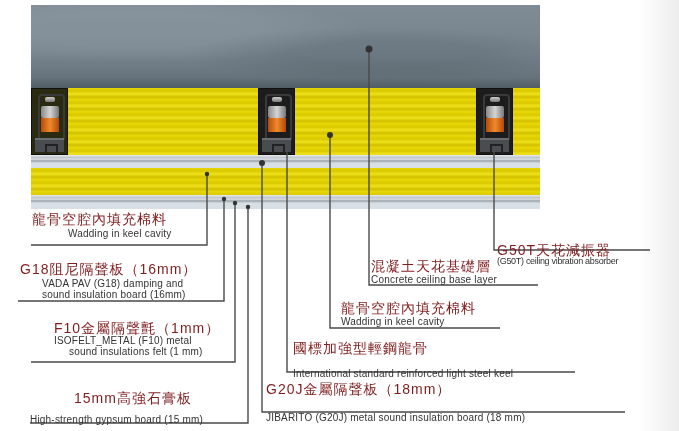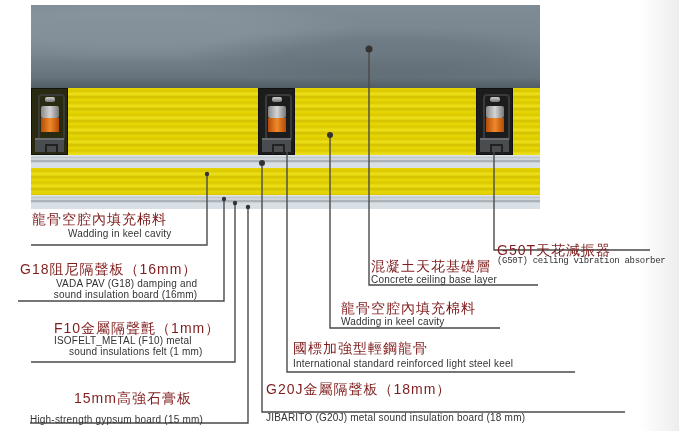--- a/index.html
+++ b/index.html
@@ -139,53 +139,53 @@
     <circle cx="330" cy="135" r="3"></circle>
     <circle cx="369" cy="49" r="3.5"></circle>
   </g>
 </svg>
 
 <div class="label" style="left:32px; top:212px;">
   <div class="zh">龍骨空腔內填充棉料</div>
   <div class="en" style="margin-left:36px; margin-top:3px;">Wadding in keel cavity</div>
 </div>
 
-<div class="label" style="left:20px; top:262px;text-align:right;">
+<div class="label" style="left:20px; top:262px;">
   <div class="zh">G18阻尼隔聲板（16mm）</div>
   <div class="en" style="margin-left:22px; margin-top:3px;">VADA PAV (G18) damping and</div>
   <div class="en" style="margin-left:22px; margin-top:1px;">sound insulation board (16mm)</div>
 </div>
 
 <div class="label" style="left:54px; top:321px;">
   <div class="zh">F10金屬隔聲氈（1mm）</div>
   <div class="en" style="margin-top:1px;">ISOFELT_METAL (F10) metal</div>
   <div class="en" style="margin-left:15px; margin-top:1px;">sound insulations felt (1 mm)</div>
 </div>
 
 <div class="label" style="left:30px; top:391px;">
   <div class="zh" style="margin-left:44px;">15mm高強石膏板</div>
   <div class="en" style="margin-top:10px;">High-strength gypsum board (15 mm)</div>
 </div>
 
 <div class="label" style="left:497px; top:209px;margin-top:34px;">
   <div class="zh">G50T天花減振器</div>
-  <div class="en2" style="letter-spacing:-0.3px;font-family:Liberation Mono, monospace;">(G50T) ceiling vibration absorber</div>
+  <div class="en2" style="letter-spacing:-0.3px;">(G50T) ceiling vibration absorber</div>
 </div>
 
 <div class="label" style="left:371px; top:259px;">
   <div class="zh">混凝土天花基礎層</div>
   <div class="en" style="margin-top:2px;">Concrete ceiling base layer</div>
 </div>
 
 <div class="label" style="left:341px; top:301px;">
   <div class="zh">龍骨空腔內填充棉料</div>
   <div class="en" style="margin-top:2px;">Wadding in keel cavity</div>
 </div>
 
 <div class="label" style="left:293px; top:341px;">
   <div class="zh">國標加強型輕鋼龍骨</div>
-  <div class="en" style="margin-top:4px;">International standard reinforced light steel keel</div>
+  <div class="en" style="margin-top:14px;">International standard reinforced light steel keel</div>
 </div>
 
 <div class="label" style="left:266px; top:382px;">
   <div class="zh">G20J金屬隔聲板（18mm）</div>
   <div class="en" style="margin-top:17px;">JIBARITO (G20J) metal sound insulation board (18 mm)</div>
 </div>
 
 </body></html>

